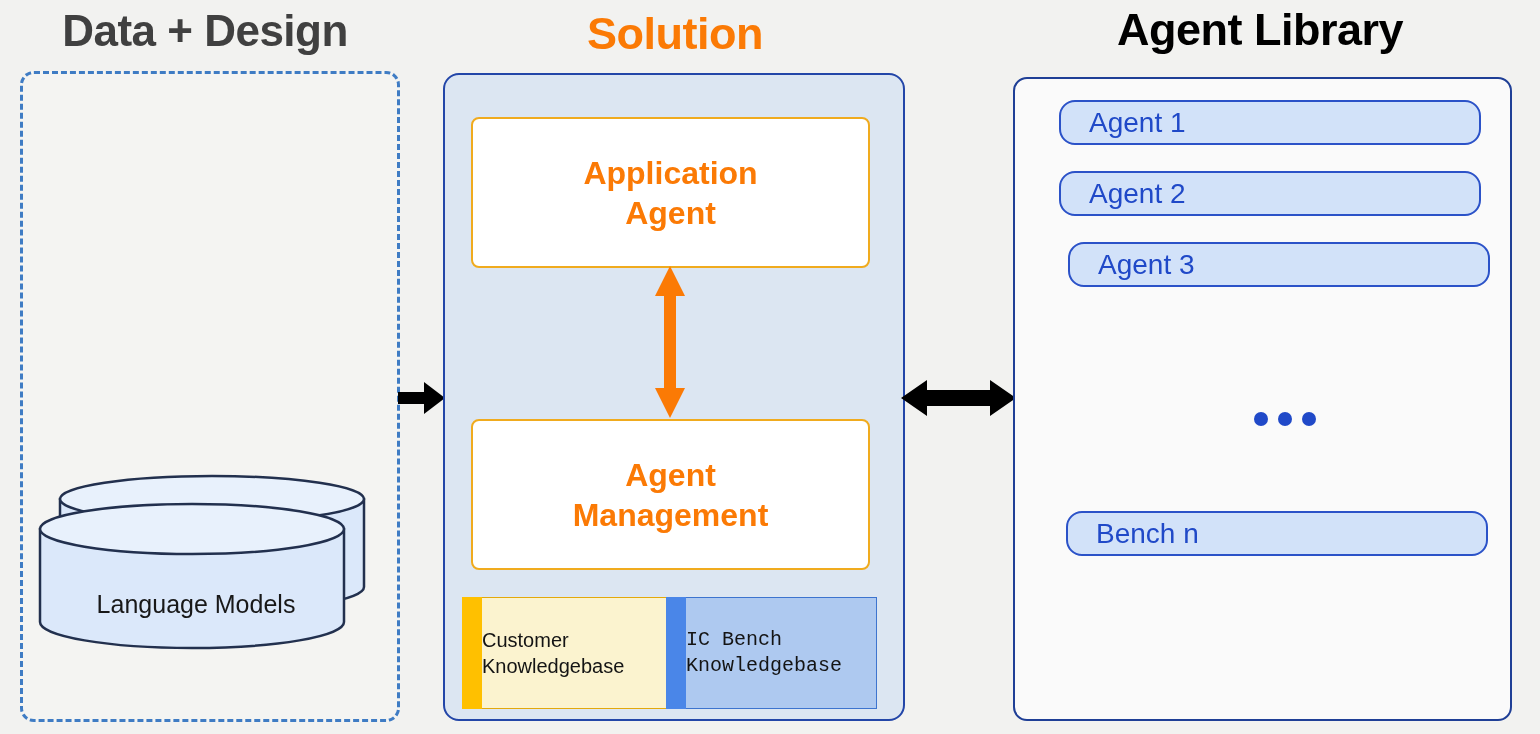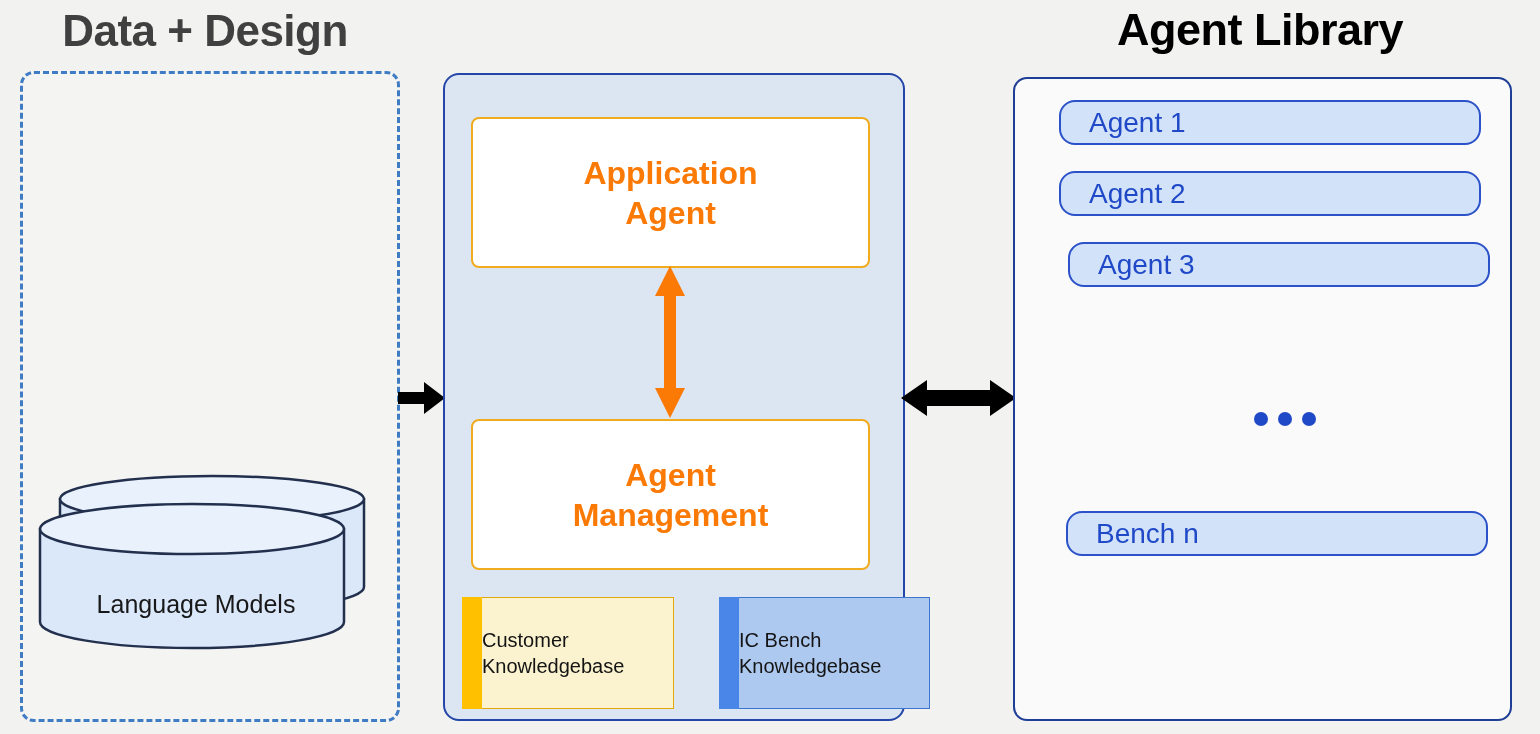--- a/index.html
+++ b/index.html
@@ -134,21 +134,21 @@
     display: flex;
     align-items: center;
   }
   #kb-customer { left: 462px; top: 597px; width: 212px; }
   #kb-customer .kb-bar  { background: #ffc000; }
   #kb-customer .kb-body {
     background: #fbf3cf;
     border: 1px solid #e3a90c;
     border-left: none;
   }
-  #kb-icbench  { left: 719px; top: 597px; width: 211px; }
+  #kb-icbench  { left: 666px; top: 597px; width: 211px; font-family: Liberation Mono, monospace; }
   #kb-icbench .kb-bar  { background: #4a86e8; }
   #kb-icbench .kb-body {
     background: #aec9f0;
     border: 1px solid #3d74cf;
     border-left: none;
   }
 
   
   .agent-pill {
     position: absolute;
@@ -197,20 +197,21 @@
     width: 115px; height: 46px;
   }
 </style>
 </head>
 <body>
 
 <div id="canvas">
 
   <div class="col-title" id="title-data">Data + Design</div>
 
+  <div class="col-title" id="title-solution">Solution</div>
 
   <div class="col-title" id="title-agentlib">Agent Library</div>
 
   <div id="panel-data"></div>
 
 
   <div class="cyl" id="cyl-lang">
     <svg width="340" height="180" viewBox="0 0 340 180">
 
       <path d="M22,22 L22,110 A152,24 0 0 0 326,110 L326,22 Z" fill="#dbe8fa" stroke="#22304e" stroke-width="2.5"></path>

